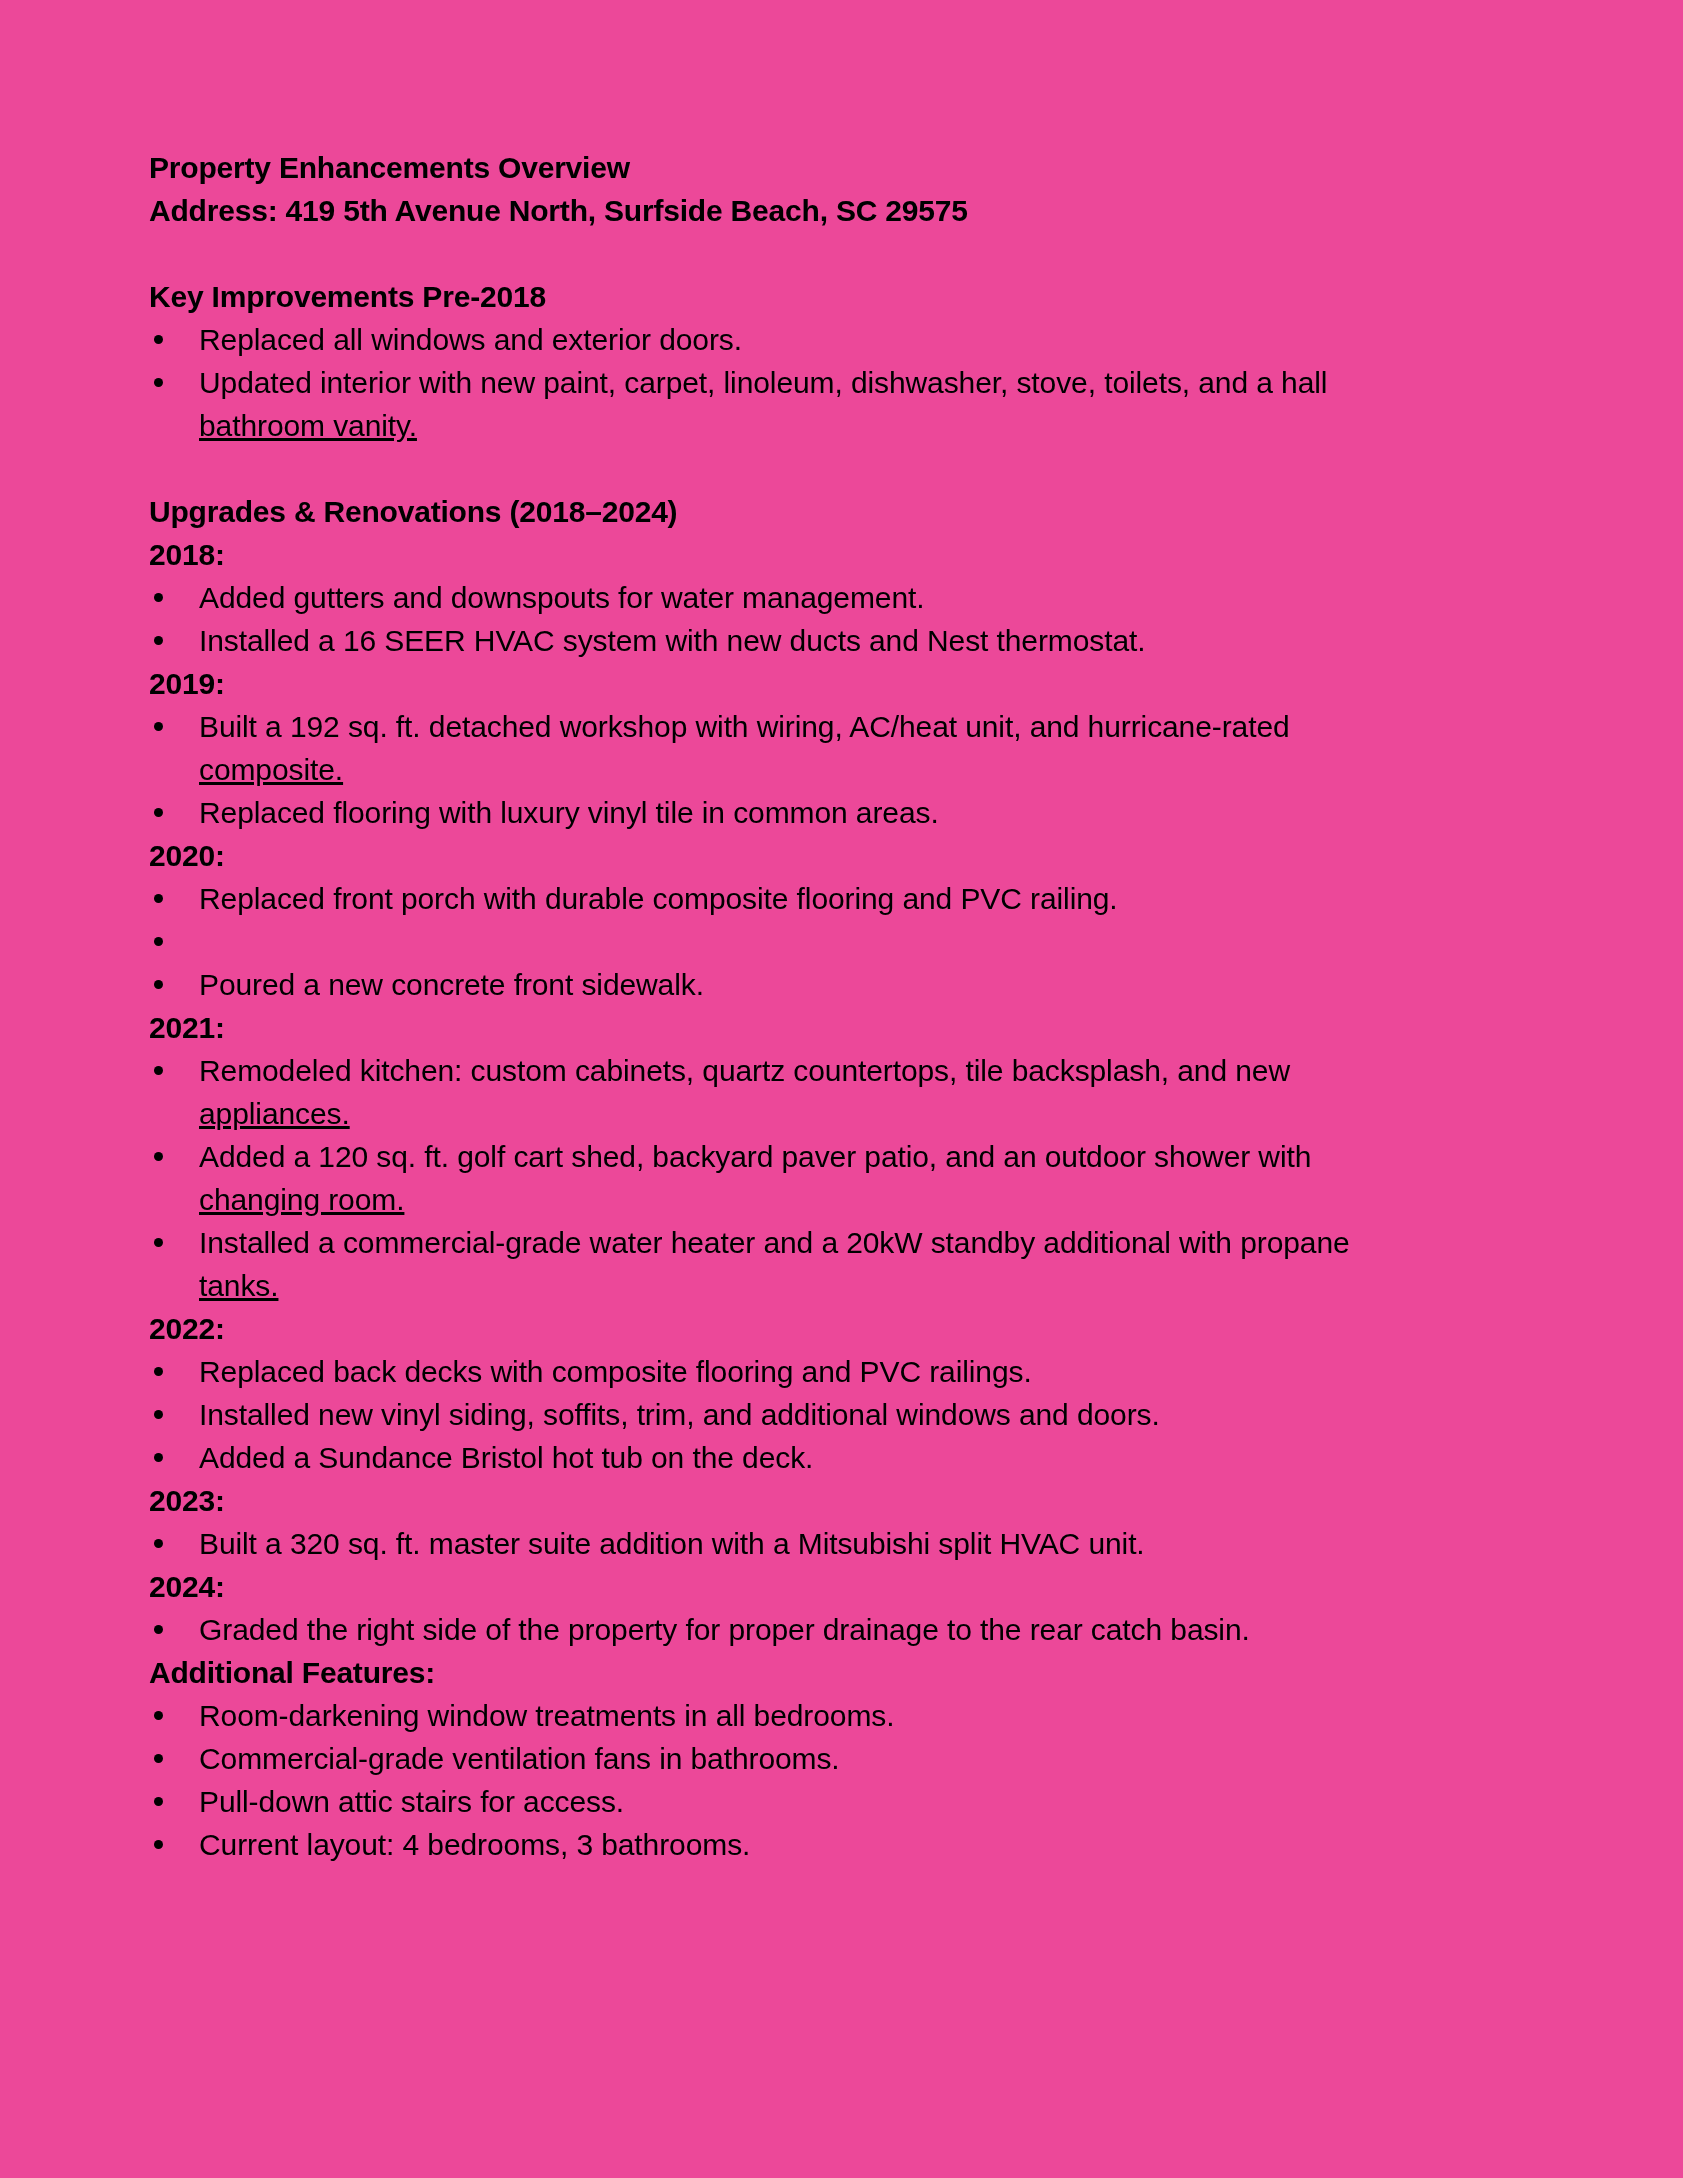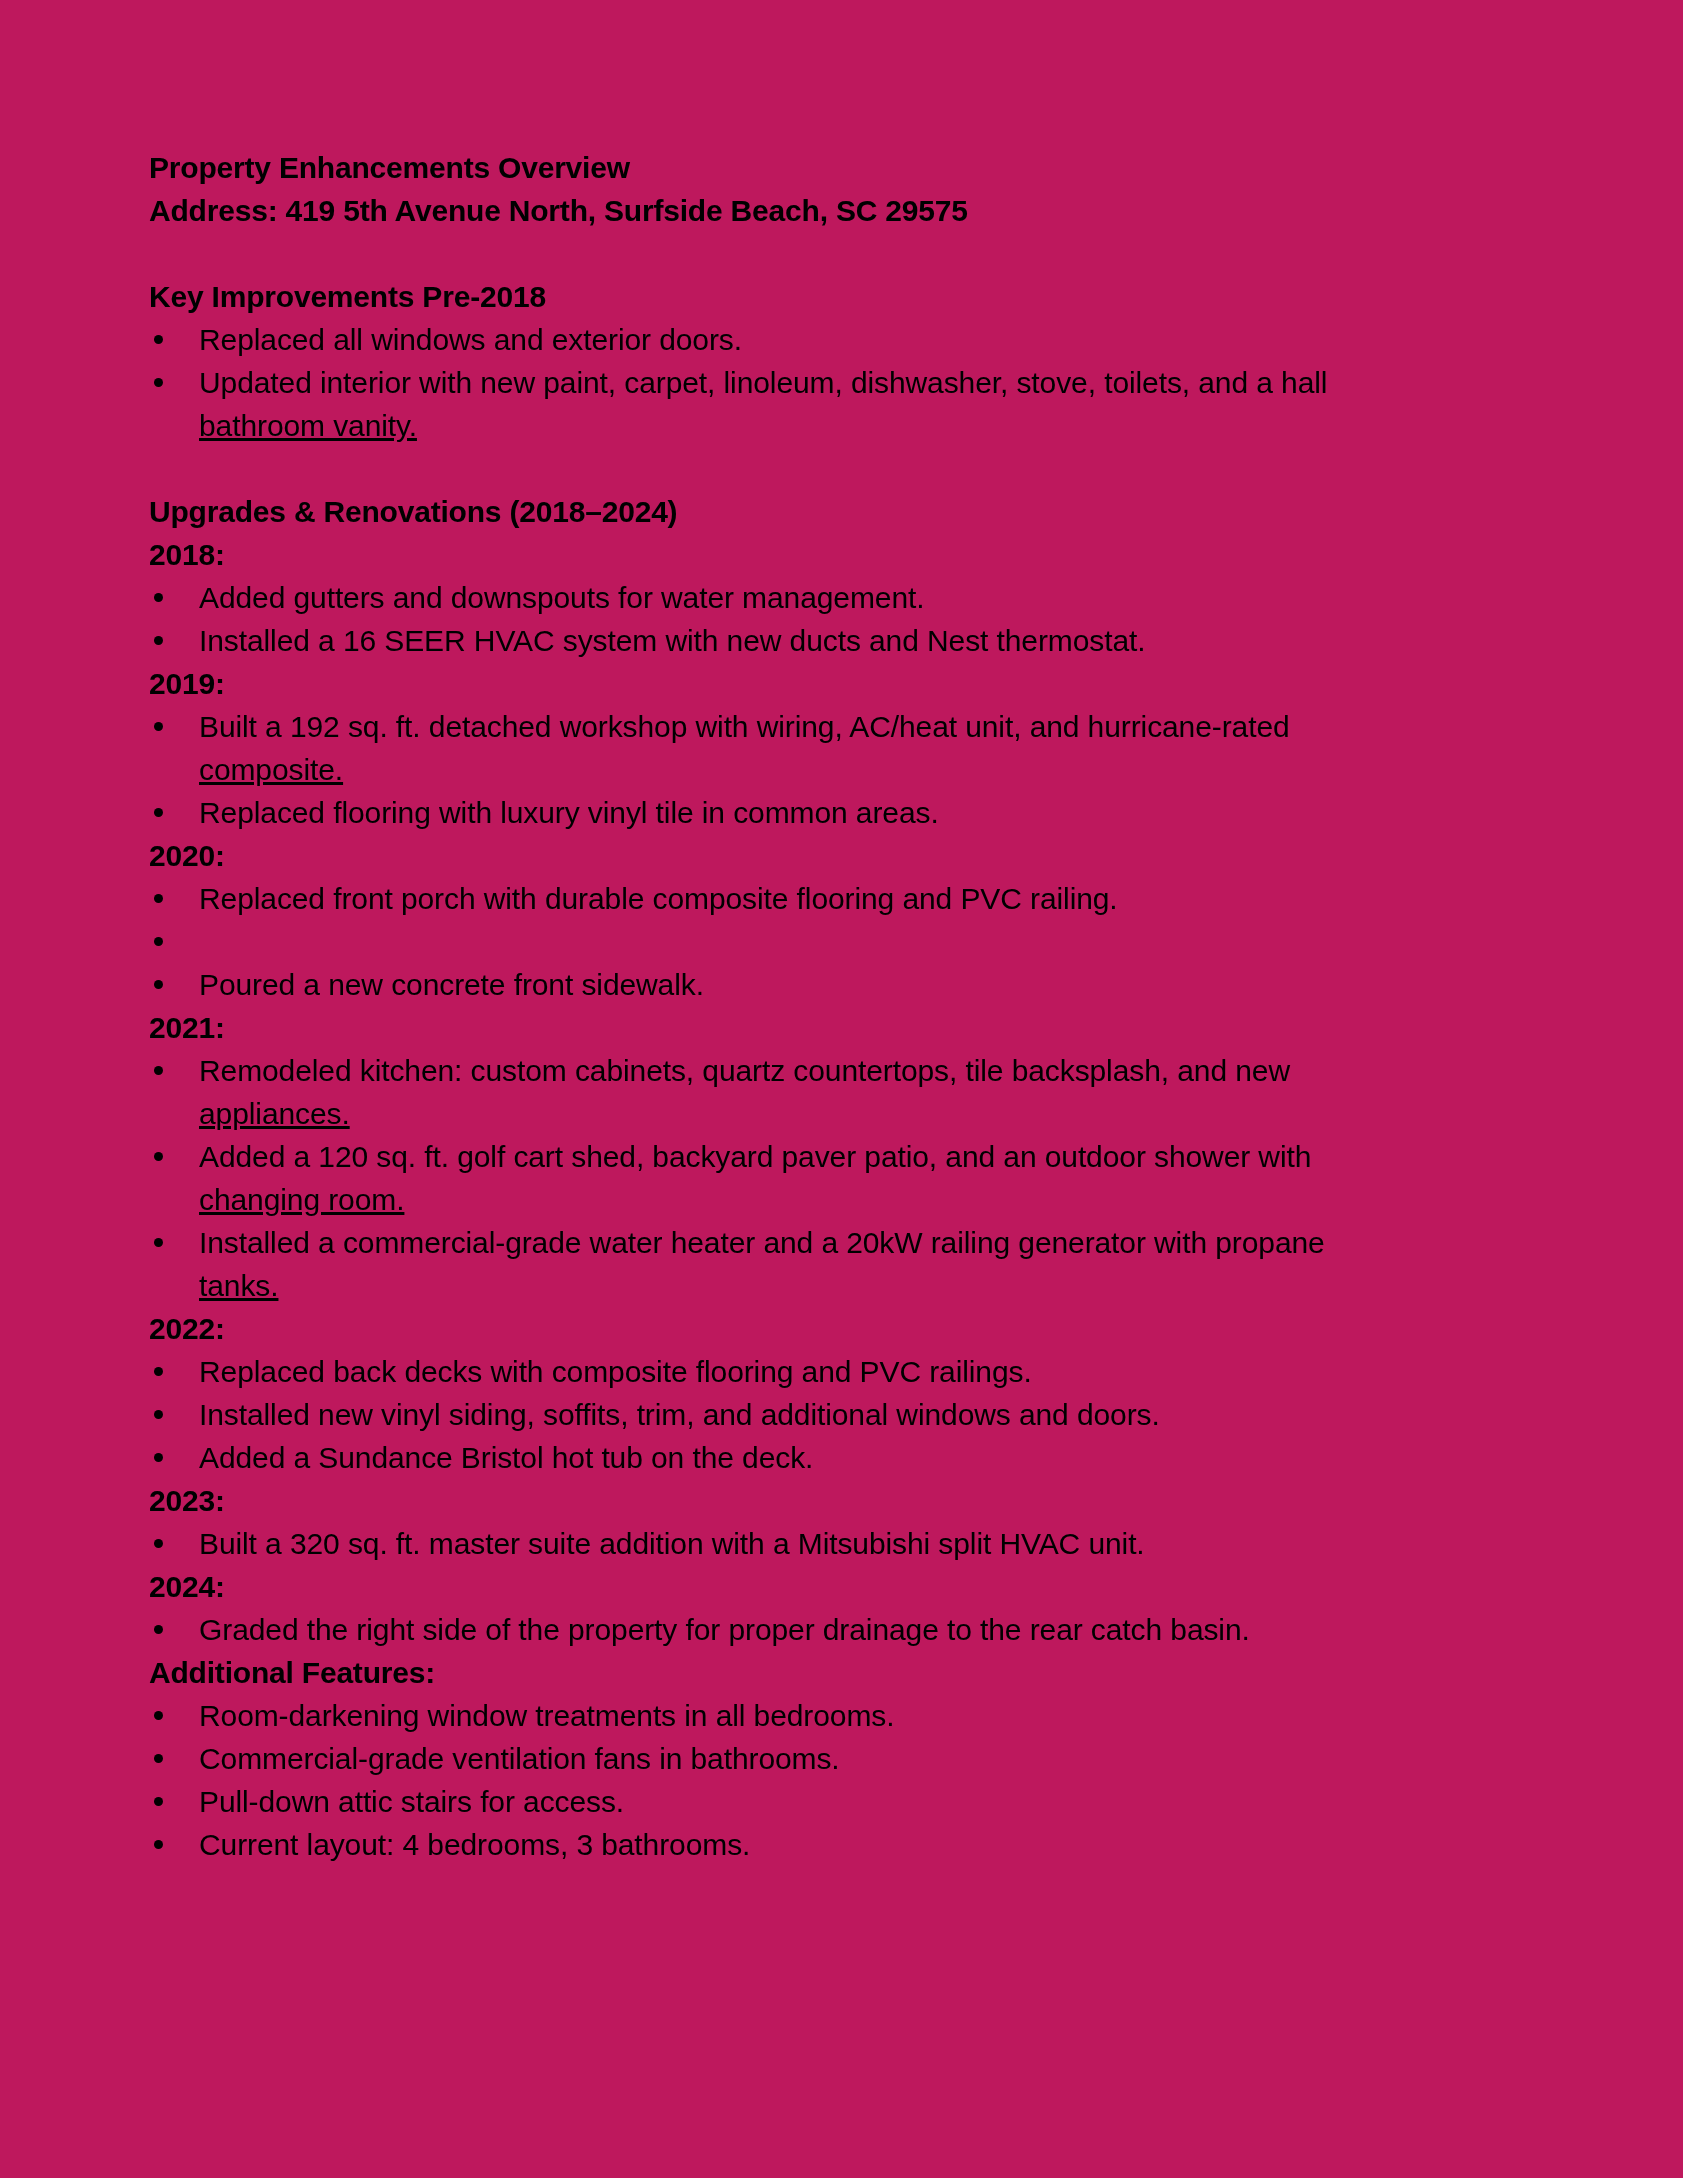--- a/index.html
+++ b/index.html
@@ -1,18 +1,18 @@
 <!DOCTYPE html>
 <html><head>
 <meta charset="utf-8">
 <style>
   html, body { margin: 0; padding: 0; background: #ffffff; }
   body { width: 1683px; height: 2178px; position: relative; overflow: hidden;
          font-family: "Liberation Sans", sans-serif; color: #000; }
-  .page { position: absolute; left: 0; top: 0; width: 1683px; height: 2178px; background: #be185d; }
+  .page { position: absolute; left: 0; top: 0; width: 1683px; height: 2178px; background: #ec4899; }
   .content { position: absolute; left: 149px; top: 146px; width: 1406px; }
   .line { height: 43px; line-height: 43px; font-size: 30px; white-space: nowrap; position: relative; }
   .bold { font-weight: bold; letter-spacing: -0.2px; }
   .gap { height: 43px; }
   .bullet-row { padding-left: 50px; }
   .bullet { position: absolute; left: 5px; top: 0; width: 12px; line-height: 43px; font-size: 26px; }
   .bullet::before { content: ""; display: inline-block; width: 9px; height: 9px; border-radius: 50%; background: #000; vertical-align: middle; margin-top: -3px; }
   .cont { padding-left: 50px; text-decoration: underline; }
   .txt { letter-spacing: -0.1px; }
 </style>
@@ -85,21 +85,21 @@
             <div>
               <div>
                 <div class="line bullet-row"><span class="bullet"></span><span class="txt">Remodeled kitchen: custom cabinets, quartz countertops, tile backsplash, and new</span></div>
                 <div class="line cont"><span class="txt">appliances.</span></div>
               </div>
               <div>
                 <div class="line bullet-row"><span class="bullet"></span><span class="txt">Added a 120 sq. ft. golf cart shed, backyard paver patio, and an outdoor shower with</span></div>
                 <div class="line cont"><span class="txt">changing room.</span></div>
               </div>
               <div>
-                <div class="line bullet-row"><span class="bullet"></span><span class="txt">Installed a commercial-grade water heater and a 20kW railing generator with propane</span></div>
+                <div class="line bullet-row"><span class="bullet"></span><span class="txt">Installed a commercial-grade water heater and a 20kW standby additional with propane</span></div>
                 <div class="line cont"><span class="txt">tanks.</span></div>
               </div>
             </div>
           </div>
           <div>
             <div class="line bold">2022:</div>
             <div>
               <div>
                 <div class="line bullet-row"><span class="bullet"></span><span class="txt">Replaced back decks with composite flooring and PVC railings.</span></div>
               </div>

